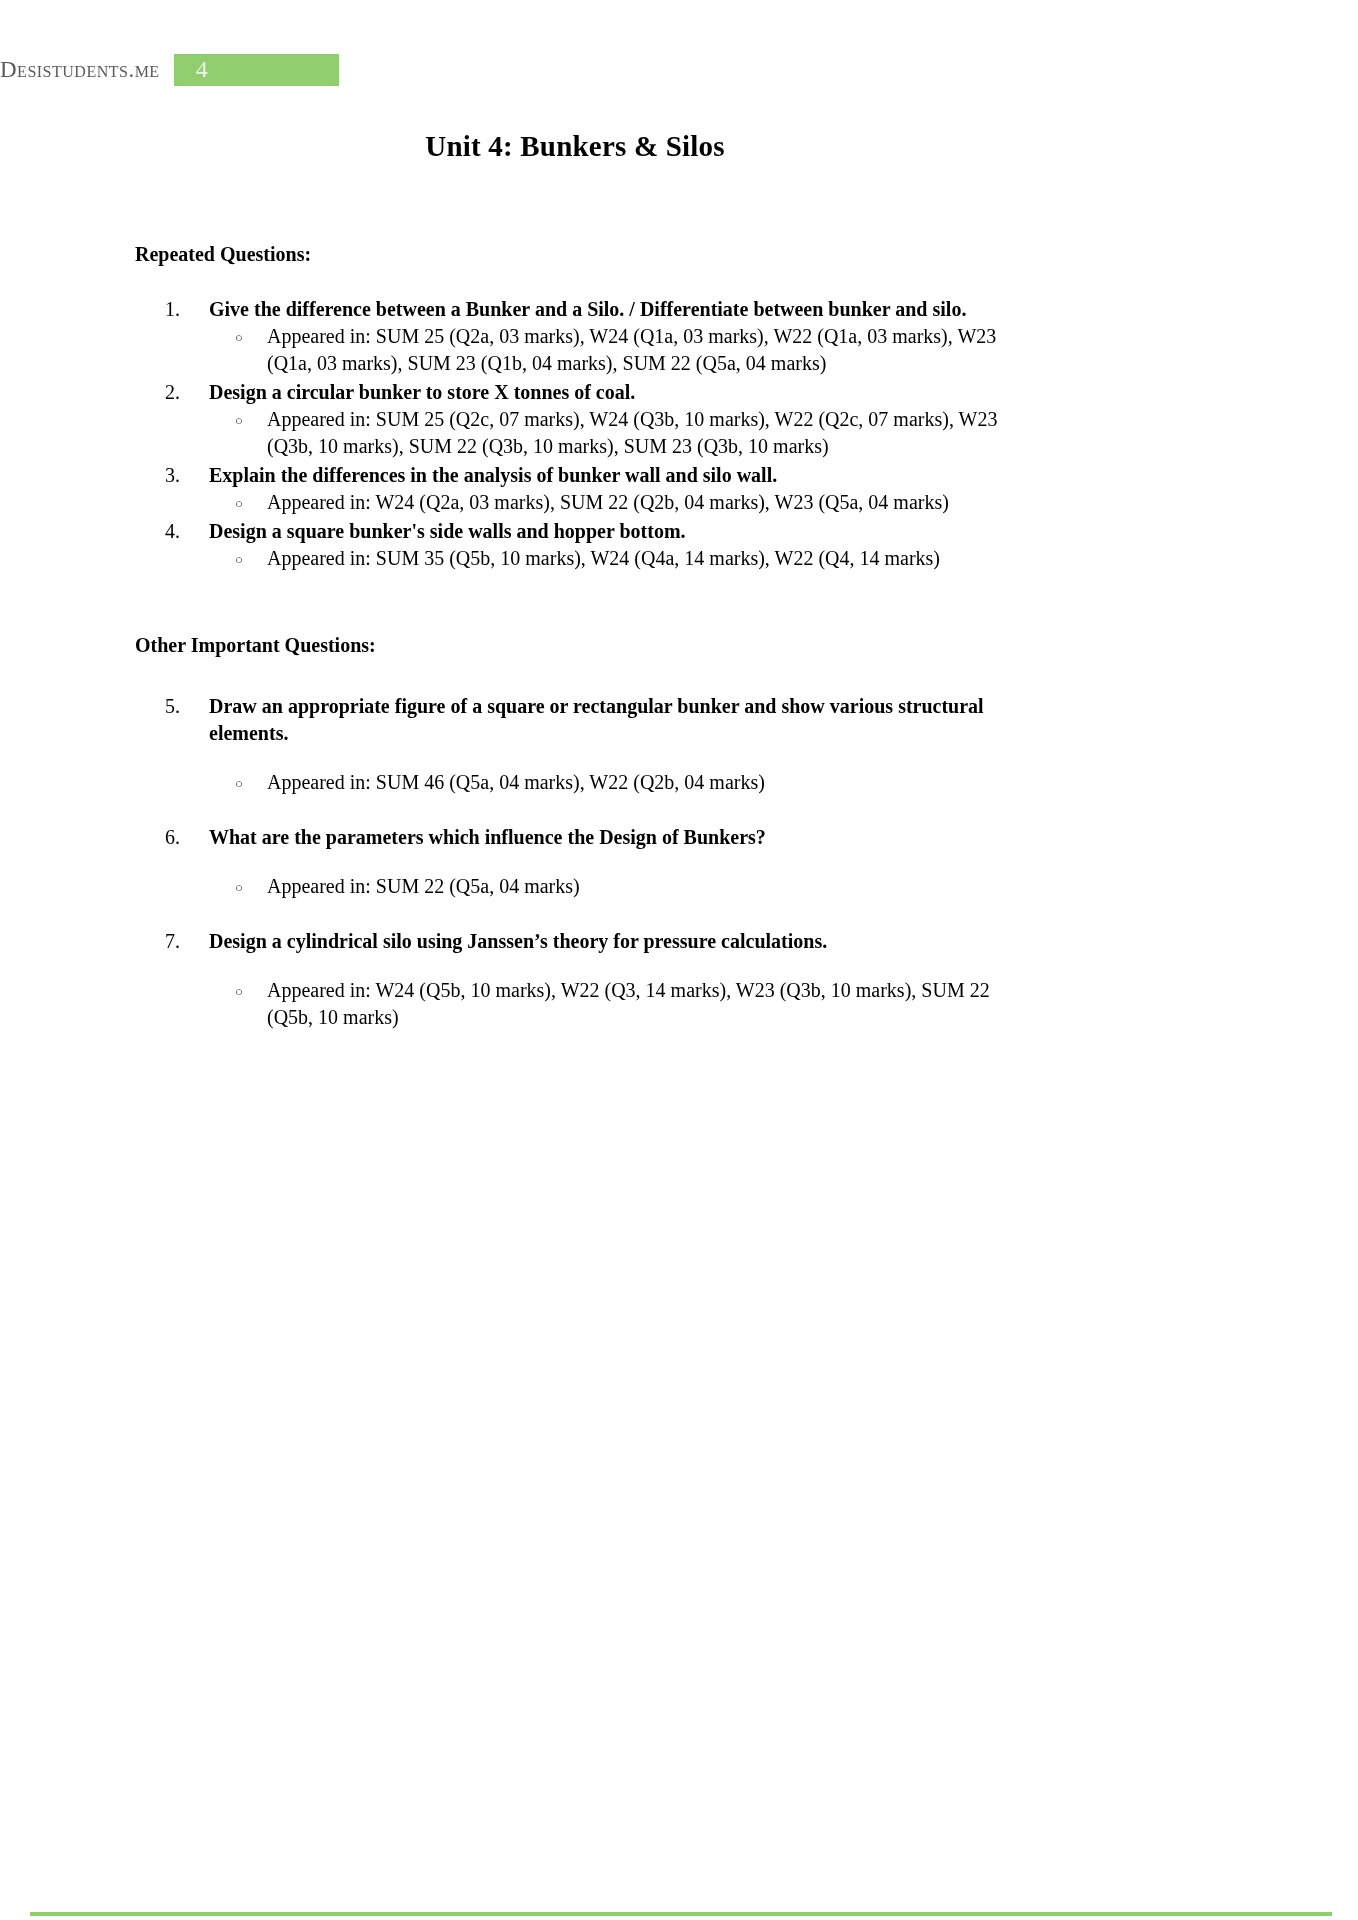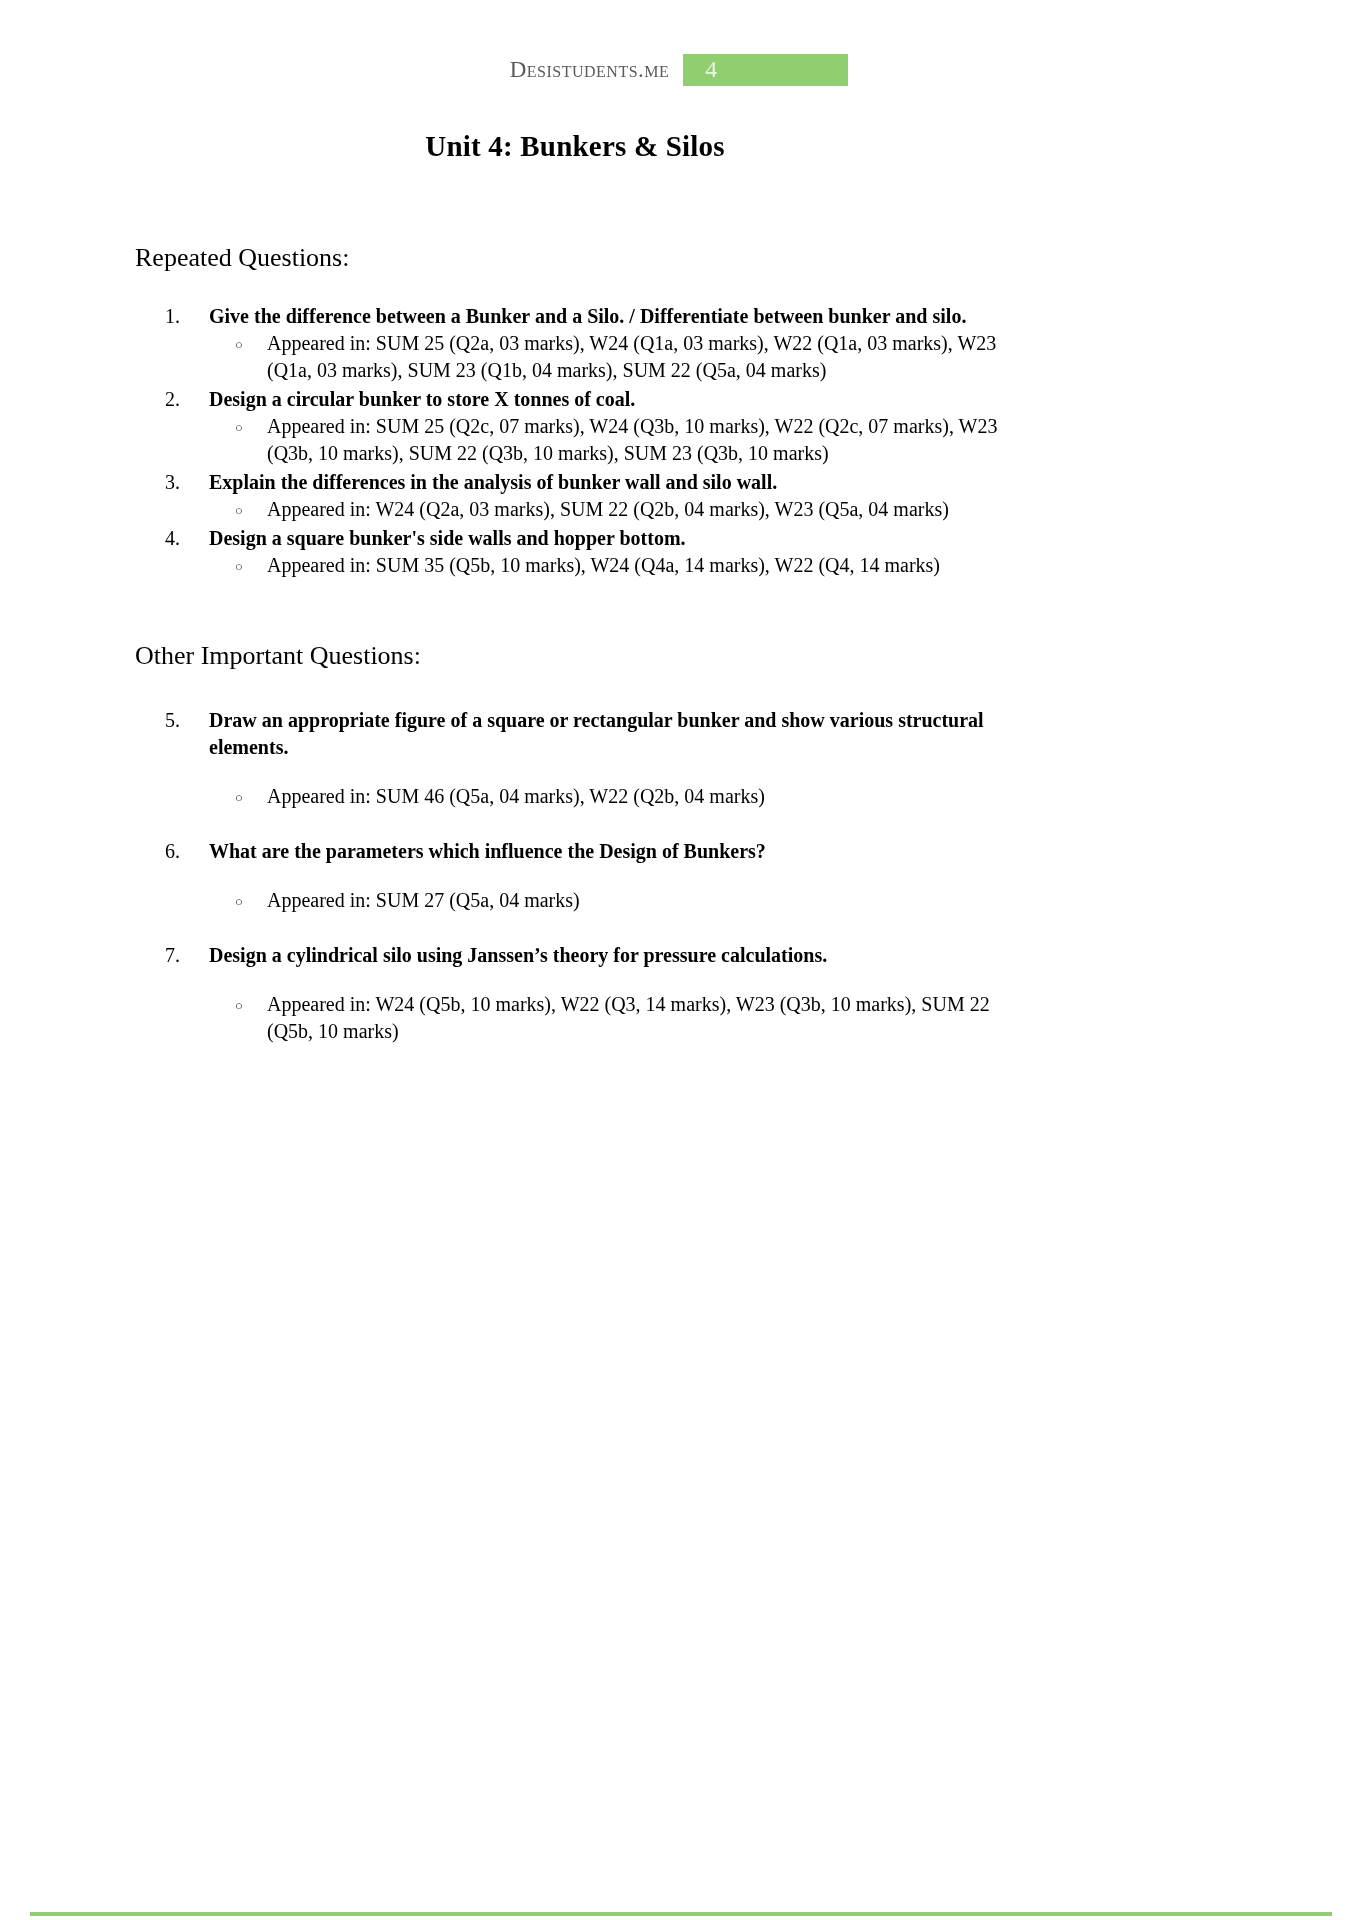--- a/index.html
+++ b/index.html
@@ -3,39 +3,39 @@
 <meta charset="utf-8">
 <style>
   * { margin:0; padding:0; box-sizing:border-box; }
   html,body { background:#ffffff; }
   body {
     width:1358px; height:1920px; position:relative; overflow:hidden;
     font-family:"Liberation Serif", serif; color:#000;
   }
   
   .header-row {
-    display:flex; justify-content:center; align-items:center;
+    display:flex; justify-content:flex-start; align-items:center;
     gap:14px; padding-top:54px;
   }
   .site-name {
     font-variant:small-caps; font-size:23px; color:#5a5a5a;
     letter-spacing:0.5px;
   }
   .page-badge {
     width:165px; height:32px; background:#90ce70;
     color:#eaf6e2; font-size:24px; line-height:31px;
     padding-left:22px;
   }
   
   .content { margin-left:135px; width:880px; }
   .doc-title {
     font-size:29px; font-weight:bold; text-align:center;
     margin-top:44px; letter-spacing:0.2px;
   }
-  .section-heading { font-size:26px; font-weight:normal; }
+  .section-heading { font-size:20px; font-weight:bold; }
   .section-heading.first { margin-top:80px; }
   .section-heading.second { margin-top:62px; }
   .q-list { list-style:none; margin-top:30px; }
   .q-item {
     position:relative; padding-left:67px;
     font-size:20px; line-height:27px; margin-top:2px;
   }
   .q-num { position:absolute; left:30px; top:0; }
   .q-text { font-weight:bold; max-width:815px;margin-left:7px; }
   .bullet { position:relative; padding-left:65px; }
@@ -113,21 +113,21 @@
       <div class="bullet">
         <span class="bullet-marker">○</span>
         <div class="bullet-text">Appeared in: SUM 46 (Q5a, 04 marks), W22 (Q2b, 04 marks)</div>
       </div>
     </li>
     <li class="q-item">
       <span class="q-num">6.</span>
       <div class="q-text">What are the parameters which influence the Design of Bunkers?</div>
       <div class="bullet">
         <span class="bullet-marker">○</span>
-        <div class="bullet-text">Appeared in: SUM 27 (Q5a, 04 marks)</div>
+        <div class="bullet-text">Appeared in: SUM 22 (Q5a, 04 marks)</div>
       </div>
     </li>
     <li class="q-item">
       <span class="q-num">7.</span>
       <div class="q-text">Design a cylindrical silo using Janssen’s theory for pressure calculations.</div>
       <div class="bullet">
         <span class="bullet-marker">○</span>
         <div class="bullet-text">Appeared in: W24 (Q5b, 10 marks), W22 (Q3, 14 marks), W23 (Q3b, 10 marks), SUM 22 (Q5b, 10 marks)</div>
       </div>
     </li>

